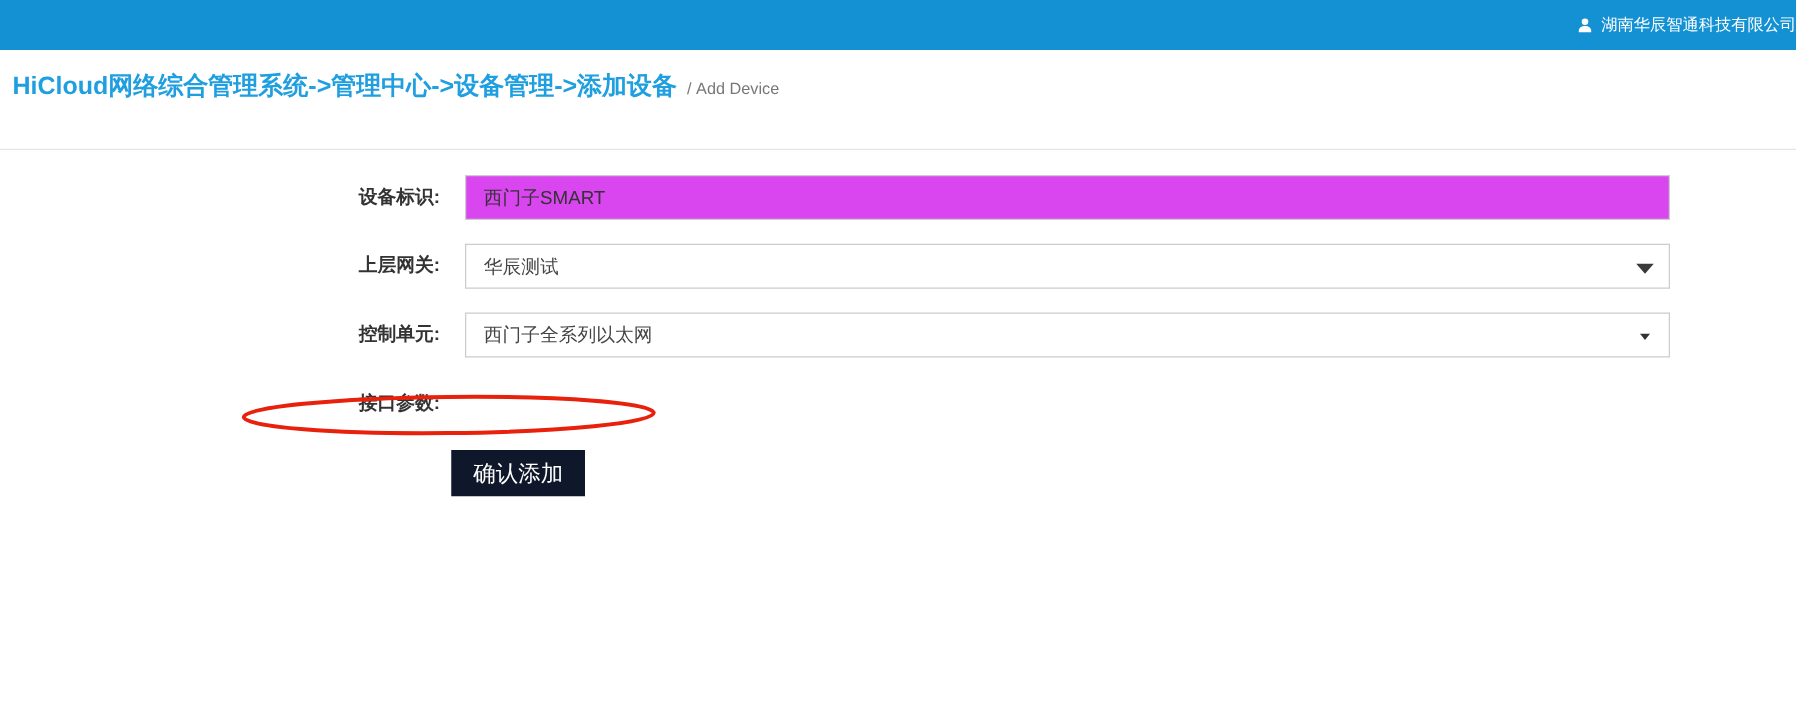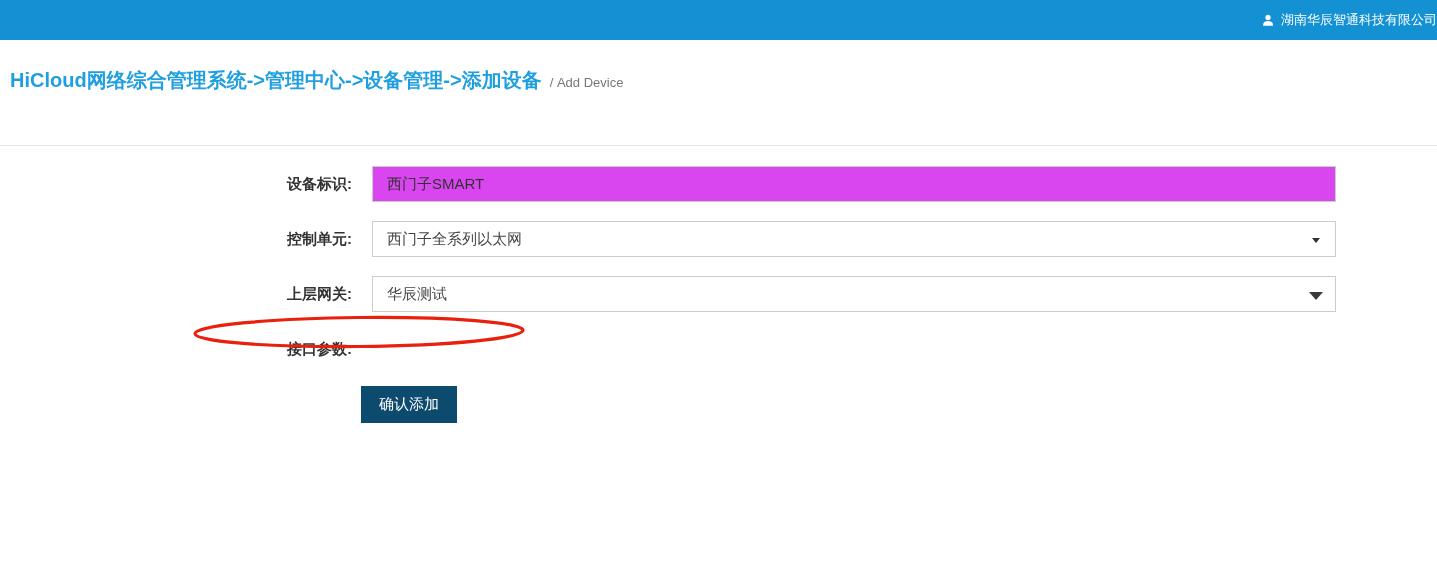--- a/index.html
+++ b/index.html
@@ -8,21 +8,21 @@
   body { position:relative; }
 
   
   .topbar { height:40px; background:#1391d3; display:flex; align-items:center;
             justify-content:flex-end; }
   .topbar-user { display:flex; align-items:center; gap:6px; color:#fff;
                  font-size:13px; cursor:pointer; }
   .topbar-user svg { display:block; }
 
   
-  .crumbbar { height:106px; border-bottom:1px solid #e5e5e5; padding:27px 0 0 10px; }
+  .crumbbar { height:80px; border-bottom:1px solid #e5e5e5; padding:15px 0 0 10px; }
   .crumb-main { color:#1f9fdf; font-size:20px; font-weight:bold; }
   .crumb-sub  { color:#777; font-size:13px; margin-left:8px; font-weight:normal; }
 
   
   .form-area { padding-top:20px; }
   .form-row { display:flex; height:36px; margin-bottom:19px; }
   .form-label { width:341px; text-align:right; font-size:15px; font-weight:bold;
                 color:#333; line-height:36px;margin-left:11px; }
   .field-wrap { margin-left:20px; width:964px; position:relative; }
 
@@ -34,22 +34,22 @@
                 display:flex; align-items:center; padding:0 14px; font-size:15px;
                 color:#444; position:relative; cursor:pointer; }
   .caret-big { position:absolute; right:12px; top:15px; width:0; height:0;
                border-left:7px solid transparent; border-right:7px solid transparent;
                border-top:8px solid #3a3a3a; }
   .caret-small { position:absolute; right:15px; top:16px; width:0; height:0;
                  border-left:4px solid transparent; border-right:4px solid transparent;
                  border-top:5px solid #333; }
 
   .btn-row { margin-left:361px; }
-  .submit-btn { width:96px; height:37px; background:#0c4a6e; color:#fff;
-                border:none; font-size:15px; cursor:pointer;
+  .submit-btn { width:107px; height:37px; background:#0f172a; color:#fff;
+                border:none; font-size:18px; cursor:pointer;
                 font-family:"Liberation Sans", sans-serif; }
 
   
   .annotation { position:absolute; left:190px; top:313px; width:338px; height:38px;
                 pointer-events:none; z-index:10; transform:rotate(-0.6deg); }
 </style>
 </head>
 <body>
 
 <div class="topbar">
@@ -71,35 +71,35 @@
 <div class="form-area">
 
   <div class="form-row">
     <div class="form-label">设备标识:</div>
     <div class="field-wrap">
       <input class="text-input" type="text" value="西门子SMART" style="">
     </div>
   </div>
 
   <div class="form-row">
+    <div class="form-label">上层网关:</div>
+    <div class="field-wrap">
+      <div class="select-box">
+        <span>华辰测试</span>
+        <span class="caret-big"></span>
+      </div>
+    </div>
+  </div>
+
+  <div class="form-row">
     <div class="form-label">控制单元:</div>
     <div class="field-wrap">
       <div class="select-box">
         <span>西门子全系列以太网</span>
         <span class="caret-small"></span>
-      </div>
-    </div>
-  </div>
-
-  <div class="form-row">
-    <div class="form-label">上层网关:</div>
-    <div class="field-wrap">
-      <div class="select-box">
-        <span>华辰测试</span>
-        <span class="caret-big"></span>
       </div>
     </div>
   </div>
 
   <div class="form-row">
     <div class="form-label">接口参数:</div>
   </div>
 
 
   <div class="btn-row">

